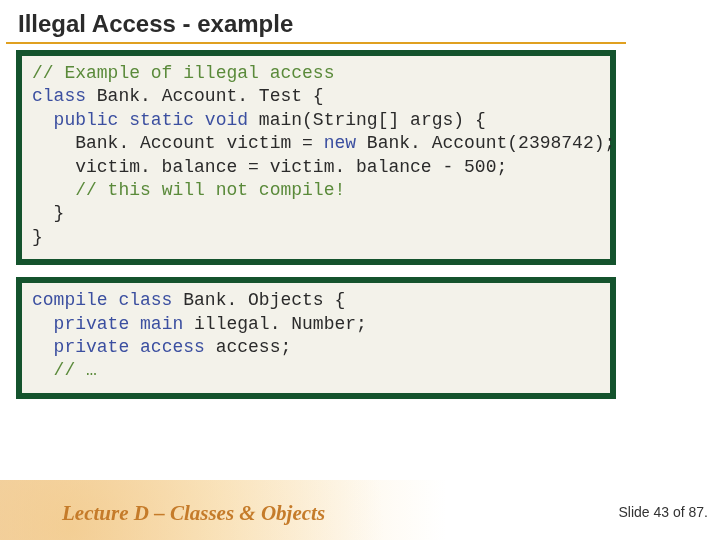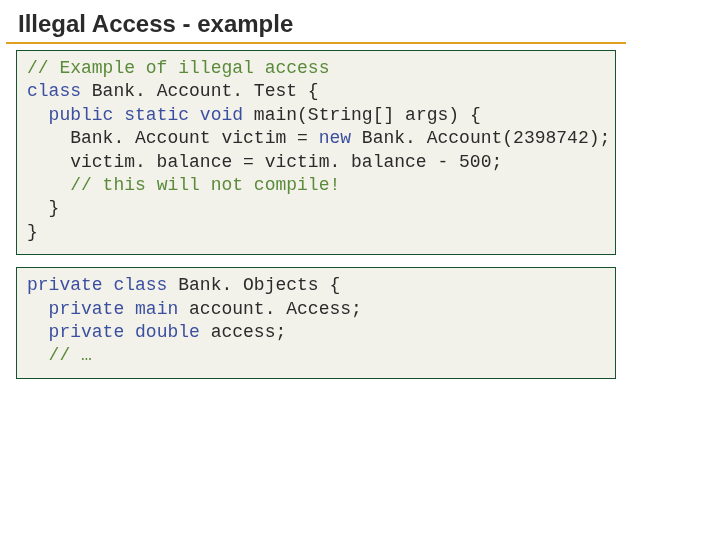--- a/index.html
+++ b/index.html
@@ -20,21 +20,21 @@
     color: #2b2b2b;
     padding: 10px 0 4px 18px;
   }
   .title-underline {
     height: 2px;
     background: #e0a020;
     margin: 0 6px 6px 6px;
   }
   .code-box {
     margin: 6px 16px 12px 16px;
-    border: 1px solid #14532d;
+    border: 6px solid #14532d;
     background: #f3f2ea;
     padding: 6px 10px 10px 10px;
   }
   .code-box pre {
     font-family: Consolas, "Courier New", monospace;
     font-size: 18px;
     line-height: 1.3;
     white-space: pre;
   }
   .kw  { color: #3b4fa0; }
@@ -91,20 +91,25 @@
 <span class="kw">class</span><span class="nm"> Bank. Account. Test {</span>
 <span class="nm">  </span><span class="kw">public static void</span><span class="nm"> main(String[] args) {</span>
 <span class="nm">    Bank. Account victim = </span><span class="kw">new</span><span class="nm"> Bank. Account(2398742);</span>
 <span class="nm">    victim. balance = victim. balance - 500;</span>
 <span class="nm">    </span><span class="com">// this will not compile!</span>
 <span class="nm">  }</span>
 <span class="nm">}</span></pre>
   </div>
 
   <div class="code-box">
-    <pre><span class="kw">private class</span><span class="nm"> Bank. Objects {</span>
-<span class="nm">  </span><span class="kw">private main</span><span class="nm"> account. Access;</span>
-<span class="nm">  </span><span class="kw">private double</span><span class="nm"> access;</span>
+    <pre><span class="kw">compile class</span><span class="nm"> Bank. Objects {</span>
+<span class="nm">  </span><span class="kw">private main</span><span class="nm"> illegal. Number;</span>
+<span class="nm">  </span><span class="kw">private access</span><span class="nm"> access;</span>
 <span class="nm">  </span><span class="com">// …</span></pre>
   </div>
 
+  <div class="footer">
+    <div class="footer-graphic"></div>
+    <div class="footer-left">Lecture D – Classes &amp; Objects</div>
+    <div class="footer-right">Slide 43 of 87.</div>
+  </div>
 
 </div>
 
 </body></html>

